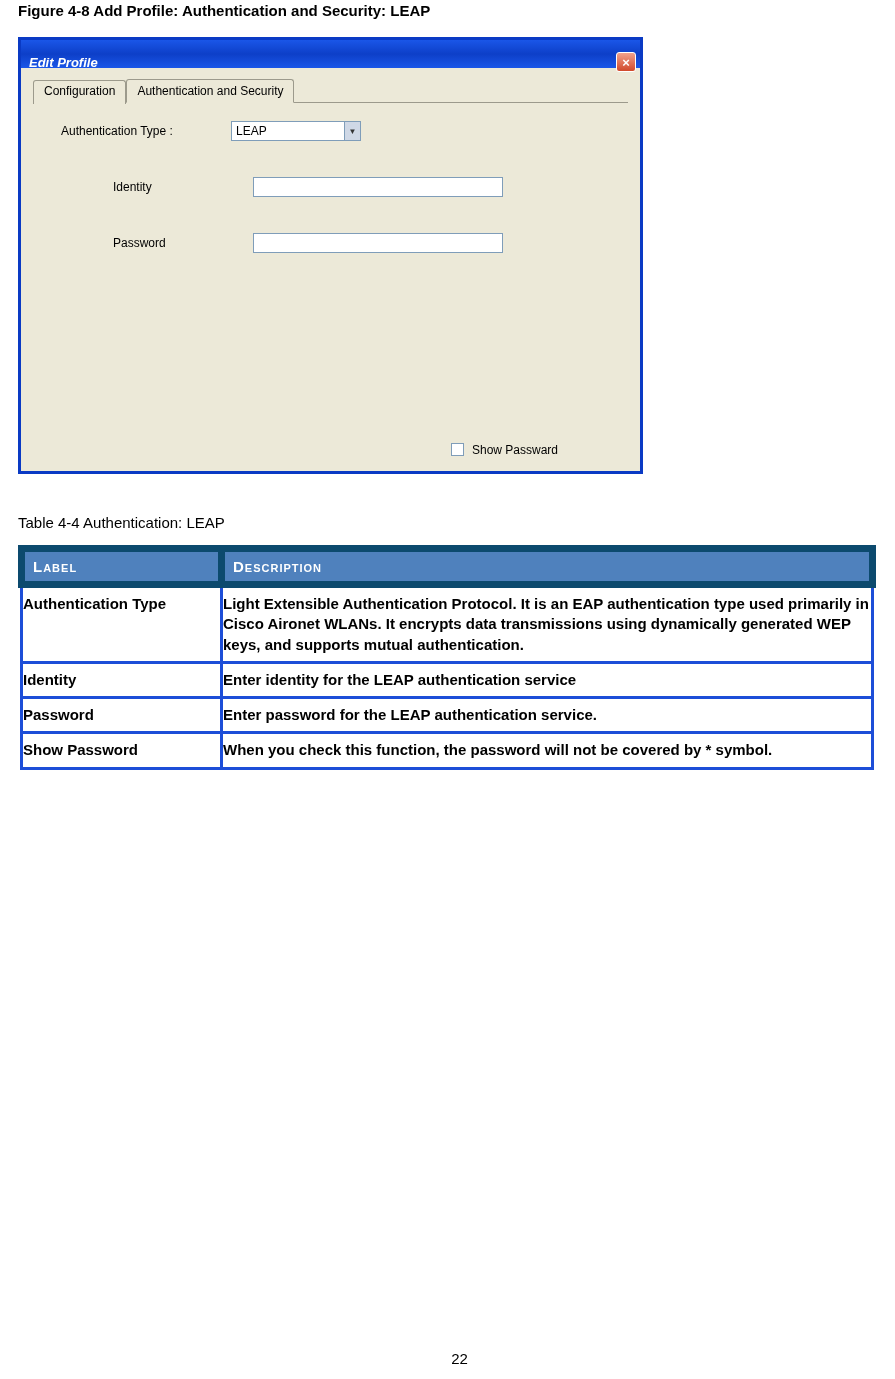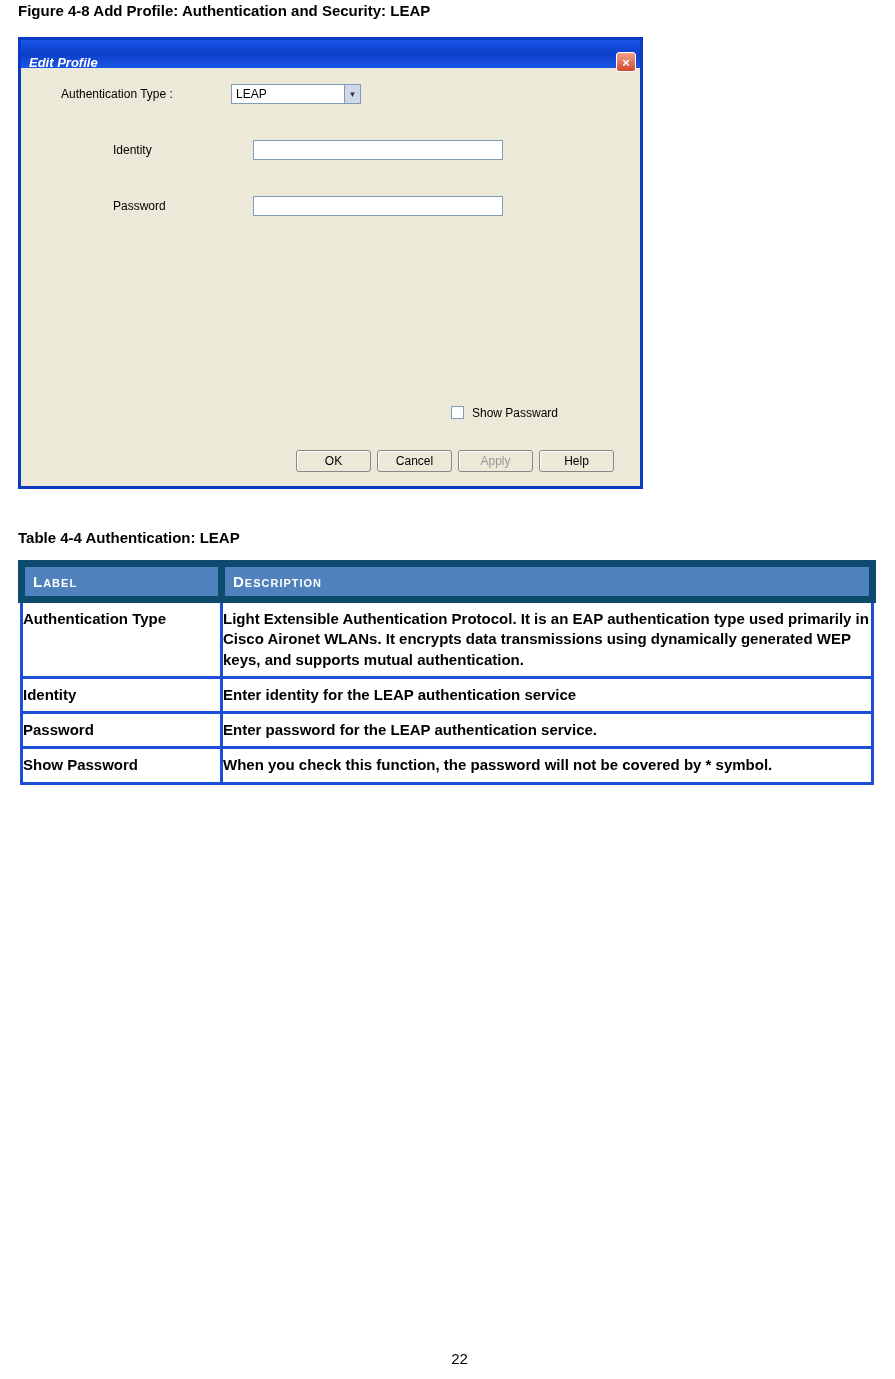--- a/index.html
+++ b/index.html
@@ -166,21 +166,21 @@
     font-size: 12px;
     font-family: Tahoma, Arial, sans-serif;
     cursor: pointer;
     box-shadow: inset 1px 1px 0 #fff;
   }
   .btn.disabled {
     color: #999;
     cursor: default;
   }
   .tbl-title {
-    font-weight: bold;
+    font-weight: normal;
     font-size: 15px;
     margin-bottom: 14px;
   }
   table.def-table {
     width: 858px;
     border-collapse: collapse;
     font-size: 15px;
   }
   table.def-table th {
     background: #4f81bd;
@@ -216,20 +216,24 @@
 <div class="fig-title">Figure 4-8 Add Profile: Authentication and Security: LEAP</div>
 
 <div class="dialog-outer">
   <div class="titlebar">
     <span class="titlebar-text">Edit Profile</span>
     <div class="close-btn">
       <span>×</span>
     </div>
   </div>
   <div class="dialog-body">
+    <div class="tabs-row">
+      <div class="tab inactive">Configuration</div>
+      <div class="tab active">Authentication and Security</div>
+    </div>
 
     <div class="auth-type-row">
       <span class="lbl">Authentication Type :</span>
       <div class="combo">
         <span class="combo-text">LEAP</span>
         <div class="combo-btn">▼</div>
       </div>
     </div>
 
     <div class="field-row">
@@ -240,26 +244,20 @@
     <div class="field-row">
       <span class="lbl">Password</span>
       <input type="password" class="text-input" value="" style="">
     </div>
 
     <div class="show-pw-row">
       <span class="checkbox"></span>
       <span>Show Passward</span>
     </div>
 
-    <div class="btn-row">
-      <button class="btn">OK</button>
-      <button class="btn">Cancel</button>
-      <button class="btn disabled">Apply</button>
-      <button class="btn">Help</button>
-    </div>
   </div>
 </div>
 
 <div class="tbl-title">Table 4-4 Authentication: LEAP</div>
 
 <table class="def-table">
   <thead>
     <tr>
       <th class="lbl-col">Label</th>
       <th>Description</th>

